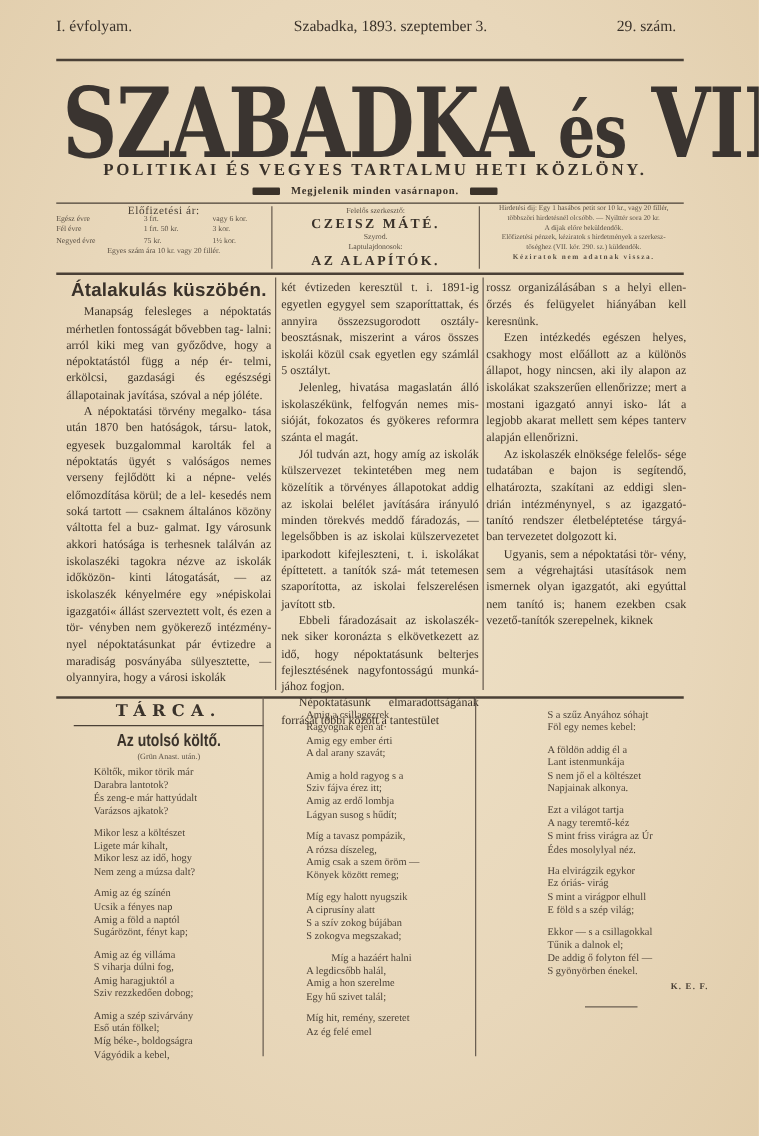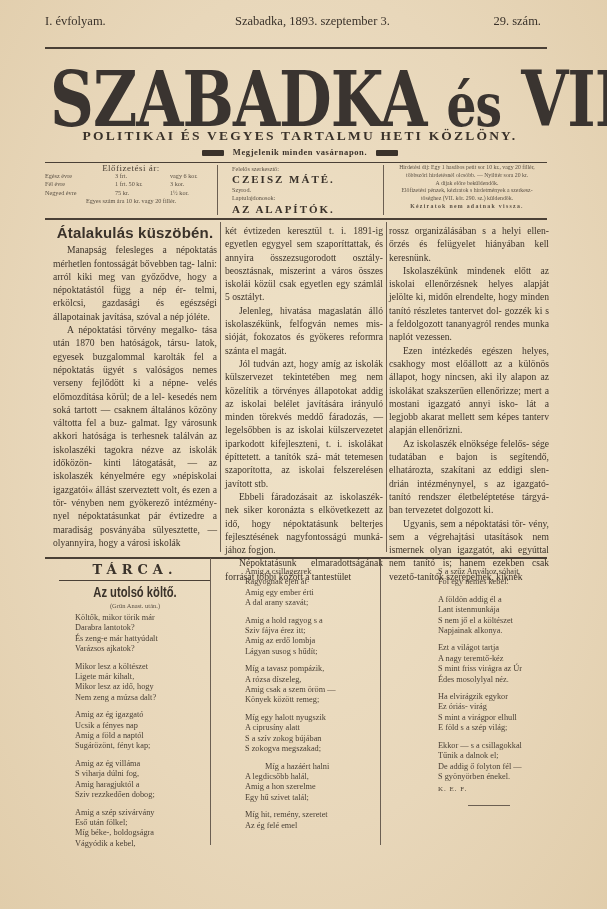--- a/index.html
+++ b/index.html
@@ -71,21 +71,21 @@
     </div>
     <div style="display:flex;">
       <span style="width:70px;">Negyed évre</span>
       <span style="width:55px;">75 kr.</span>
       <span>1½ kor.</span>
     </div>
     <div style="text-align:center;">Egyes szám ára 10 kr. vagy 20 fillér.</div>
   </div>
   <div class="vrule" style="left:217px;top:165px;height:50px;"></div>
 
-  <div class="abs infobox" style="left:232px;width:165px;">
+  <div class="abs infobox" style="left:218px;width:165px;text-align:center;">
     <div style="margin-top:3px;">Felelős szerkesztő:</div>
     <div style="font-size:11px;letter-spacing:2px;font-weight:bold;color:#3a322a;line-height:13px;">CZEISZ MÁTÉ.</div>
     <div>Szyrod.</div>
     <div>Laptulajdonosok:</div>
     <div style="font-size:11px;letter-spacing:2px;font-weight:bold;color:#3a322a;line-height:13px;">AZ ALAPÍTÓK.</div>
   </div>
   <div class="vrule" style="left:383px;top:165px;height:50px;"></div>
 
   <div class="abs infobox" style="left:387px;width:160px;text-align:center;font-size:5.8px;line-height:7.8px;">
     <div style="margin-top:2px;">Hirdetési dij: Egy 1 hasábos petit sor 10 kr., vagy 20 fillér,</div>
@@ -108,21 +108,20 @@
     <p class="noind">két évtizeden keresztül t. i. 1891-ig egyetlen egygyel sem szaporíttattak, és annyira összezsugorodott osztály- beosztásnak, miszerint a város összes iskolái közül csak egyetlen egy számlál 5 osztályt.</p>
     <p>Jelenleg, hivatása magaslatán álló iskolaszékünk, felfogván nemes mis- sióját, fokozatos és gyökeres reformra szánta el magát.</p>
     <p>Jól tudván azt, hogy amíg az iskolák külszervezet tekintetében meg nem közelítik a törvényes állapotokat addig az iskolai belélet javítására irányuló minden törekvés meddő fáradozás, — legelsőbben is az iskolai külszervezetet iparkodott kifejleszteni, t. i. iskolákat építtetett. a tanítók szá- mát tetemesen szaporította, az iskolai felszerelésen javított stb.</p>
     <p>Ebbeli fáradozásait az iskolaszék- nek siker koronázta s elkövetkezett az idő, hogy népoktatásunk belterjes fejlesztésének nagyfontosságú munká- jához fogjon.</p>
     <p>Népoktatásunk elmaradottságának forrását többi között a tantestület</p>
   </div>
   <div class="vrule" style="left:386px;top:222px;height:330px;"></div>
 
   <div class="abs col-text" style="left:389px;top:224px;width:160px;">
     <p class="noind">rossz organizálásában s a helyi ellen- őrzés és felügyelet hiányában kell keresnünk.</p>
-    <p>Iskolaszékünk mindenek előtt az iskolai ellenőrzésnek helyes alapját jelölte ki, midőn elrendelte, hogy minden tanító részletes tantervet dol- gozzék ki s a feldolgozott tananyagról rendes munka naplót vezessen.</p>
     <p>Ezen intézkedés egészen helyes, csakhogy most előállott az a különös állapot, hogy nincsen, aki ily alapon az iskolákat szakszerűen ellenőrizze; mert a mostani igazgató annyi isko- lát a legjobb akarat mellett sem képes tanterv alapján ellenőrizni.</p>
     <p>Az iskolaszék elnöksége felelős- sége tudatában e bajon is segítendő, elhatározta, szakítani az eddigi slen- drián intézménynyel, s az igazgató- tanító rendszer életbeléptetése tárgyá- ban tervezetet dolgozott ki.</p>
     <p>Ugyanis, sem a népoktatási tör- vény, sem a végrehajtási utasítások nem ismernek olyan igazgatót, aki egyúttal nem tanító is; hanem ezekben csak vezető-tanítók szerepelnek, kiknek</p>
   </div>
 
   <div class="rule" style="left:45px;top:557px;width:502px;height:1.5px;"></div>
 
   <div class="abs" style="left:53px;top:562px;width:164px;">
     <div class="tarca-title">TÁRCA.</div>
     <div style="height:1px;background:#4a4036;margin:3px 6px 3px 6px;"></div>
@@ -135,21 +134,21 @@
           <div>És zeng-e már hattyúdalt</div>
           <div>Varázsos ajkatok?</div>
       </div>
       <div class="stanza">
         <div>Mikor lesz a költészet</div>
           <div>Ligete már kihalt,</div>
           <div>Mikor lesz az idő, hogy</div>
           <div>Nem zeng a múzsa dalt?</div>
       </div>
       <div class="stanza">
-        <div>Amig az ég igazgató</div>
+        <div>Amig az ég színén</div>
           <div>Ucsik a fényes nap</div>
           <div>Amig a föld a naptól</div>
           <div>Sugárözönt, fényt kap;</div>
       </div>
       <div class="stanza">
         <div>Amig az ég villáma</div>
           <div>S viharja dúlni fog,</div>
           <div>Amig haragjuktól a</div>
           <div>Sziv rezzkedően dobog;</div>
       </div>
@@ -223,17 +222,17 @@
         <div>Ez óriás- virág</div>
         <div>S mint a virágpor elhull</div>
         <div>E föld s a szép világ;</div>
     </div>
     <div class="stanza" style="margin-bottom:2px;">
       <div>Ekkor — s a csillagokkal</div>
         <div>Tűnik a dalnok el;</div>
         <div>De addig ő folyton fél —</div>
         <div>S gyönyörben énekel.</div>
     </div>
-    <div style="text-align:left;font-weight:normal;font-size:7px;letter-spacing:1px;padding-right:6px;">K. E. F.</div>
+    <div style="text-align:right;font-weight:bold;font-size:7px;letter-spacing:1px;padding-right:6px;">K. E. F.</div>
     <div style="width:42px;height:1px;background:#6b5f52;margin:10px 0 0 30px;"></div>
   </div>
 
 </div>
 
 </body></html>

